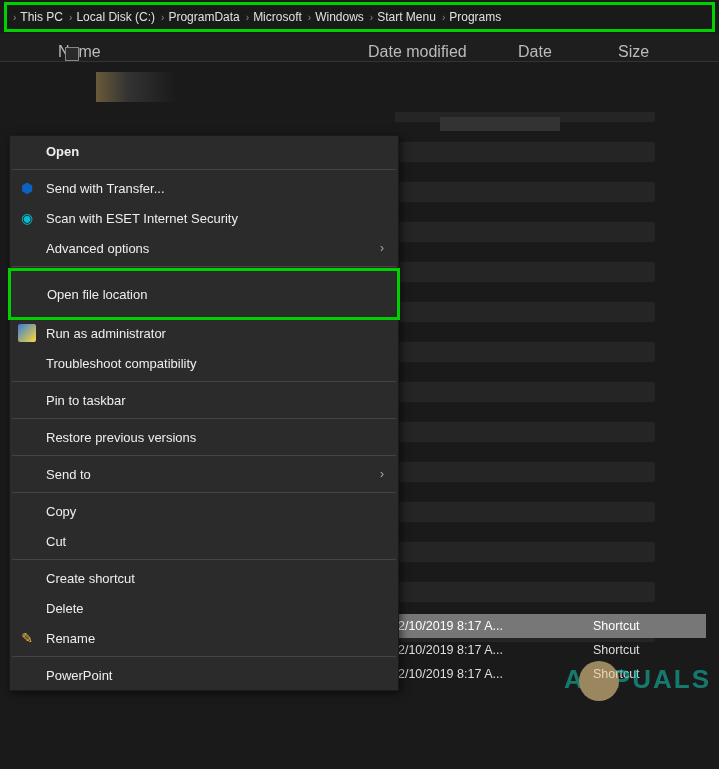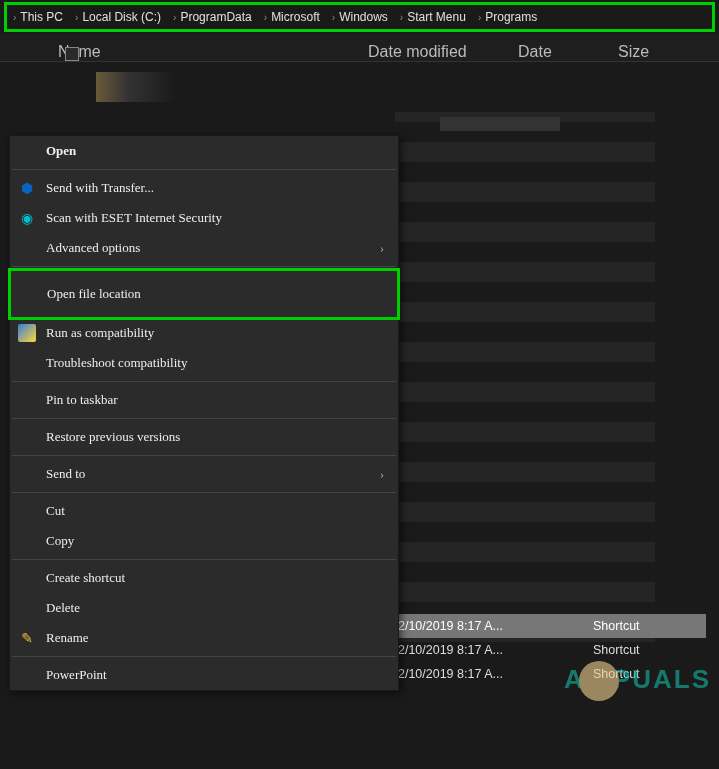--- a/index.html
+++ b/index.html
@@ -21,21 +21,21 @@
     height: 30px;
     background: #1a1a1a;
     border: 3px solid #00d000;
     margin: 2px 4px;
     padding: 0 6px;
     gap: 4px;
   }
   .crumb {
     display: flex;
     align-items: center;
-    gap: 12px;
+    gap: 6px;
     color: #e0e0e0;
     font-size: 12px;
     white-space: nowrap;
   }
   .chev { color: #888; font-size: 10px; }
 
   
   .header-row {
     display: flex;
     align-items: flex-end;
@@ -86,21 +86,20 @@
   
   .context-menu {
     position: absolute;
     left: 9px;
     top: 135px;
     width: 390px;
     background: #2b2b2b;
     border: 1px solid #1a1a1a;
     box-shadow: 2px 2px 8px rgba(0,0,0,0.6);
     z-index: 5;
-    font-family: Liberation Serif, serif;
   }
   .menu-item {
     display: flex;
     align-items: center;
     height: 30px;
     padding-left: 36px;
     color: #eee;
     font-size: 13px;
     position: relative;
   }
@@ -262,35 +261,35 @@
     <span>Scan with ESET Internet Security</span>
   </div>
   <div class="menu-item">
     <span>Advanced options</span>
     <span class="arrow">›</span>
   </div>
   <div class="menu-sep"></div>
   <div class="menu-item highlight">Open file location</div>
   <div class="menu-item">
     <span class="micon shield"></span>
-    <span>Run as compatibility</span>
+    <span>Run as administrator</span>
   </div>
   <div class="menu-item">Troubleshoot compatibility</div>
   <div class="menu-sep"></div>
   <div class="menu-item">Pin to taskbar</div>
   <div class="menu-sep"></div>
   <div class="menu-item">Restore previous versions</div>
   <div class="menu-sep"></div>
   <div class="menu-item">
     <span>Send to</span>
     <span class="arrow">›</span>
   </div>
   <div class="menu-sep"></div>
+  <div class="menu-item">Copy</div>
   <div class="menu-item">Cut</div>
-  <div class="menu-item">Copy</div>
   <div class="menu-sep"></div>
   <div class="menu-item">Create shortcut</div>
   <div class="menu-item">Delete</div>
   <div class="menu-item">
     <span class="micon yel">✎</span>
     <span>Rename</span>
   </div>
   <div class="menu-sep"></div>
   <div class="menu-item">PowerPoint</div>
 </div>

